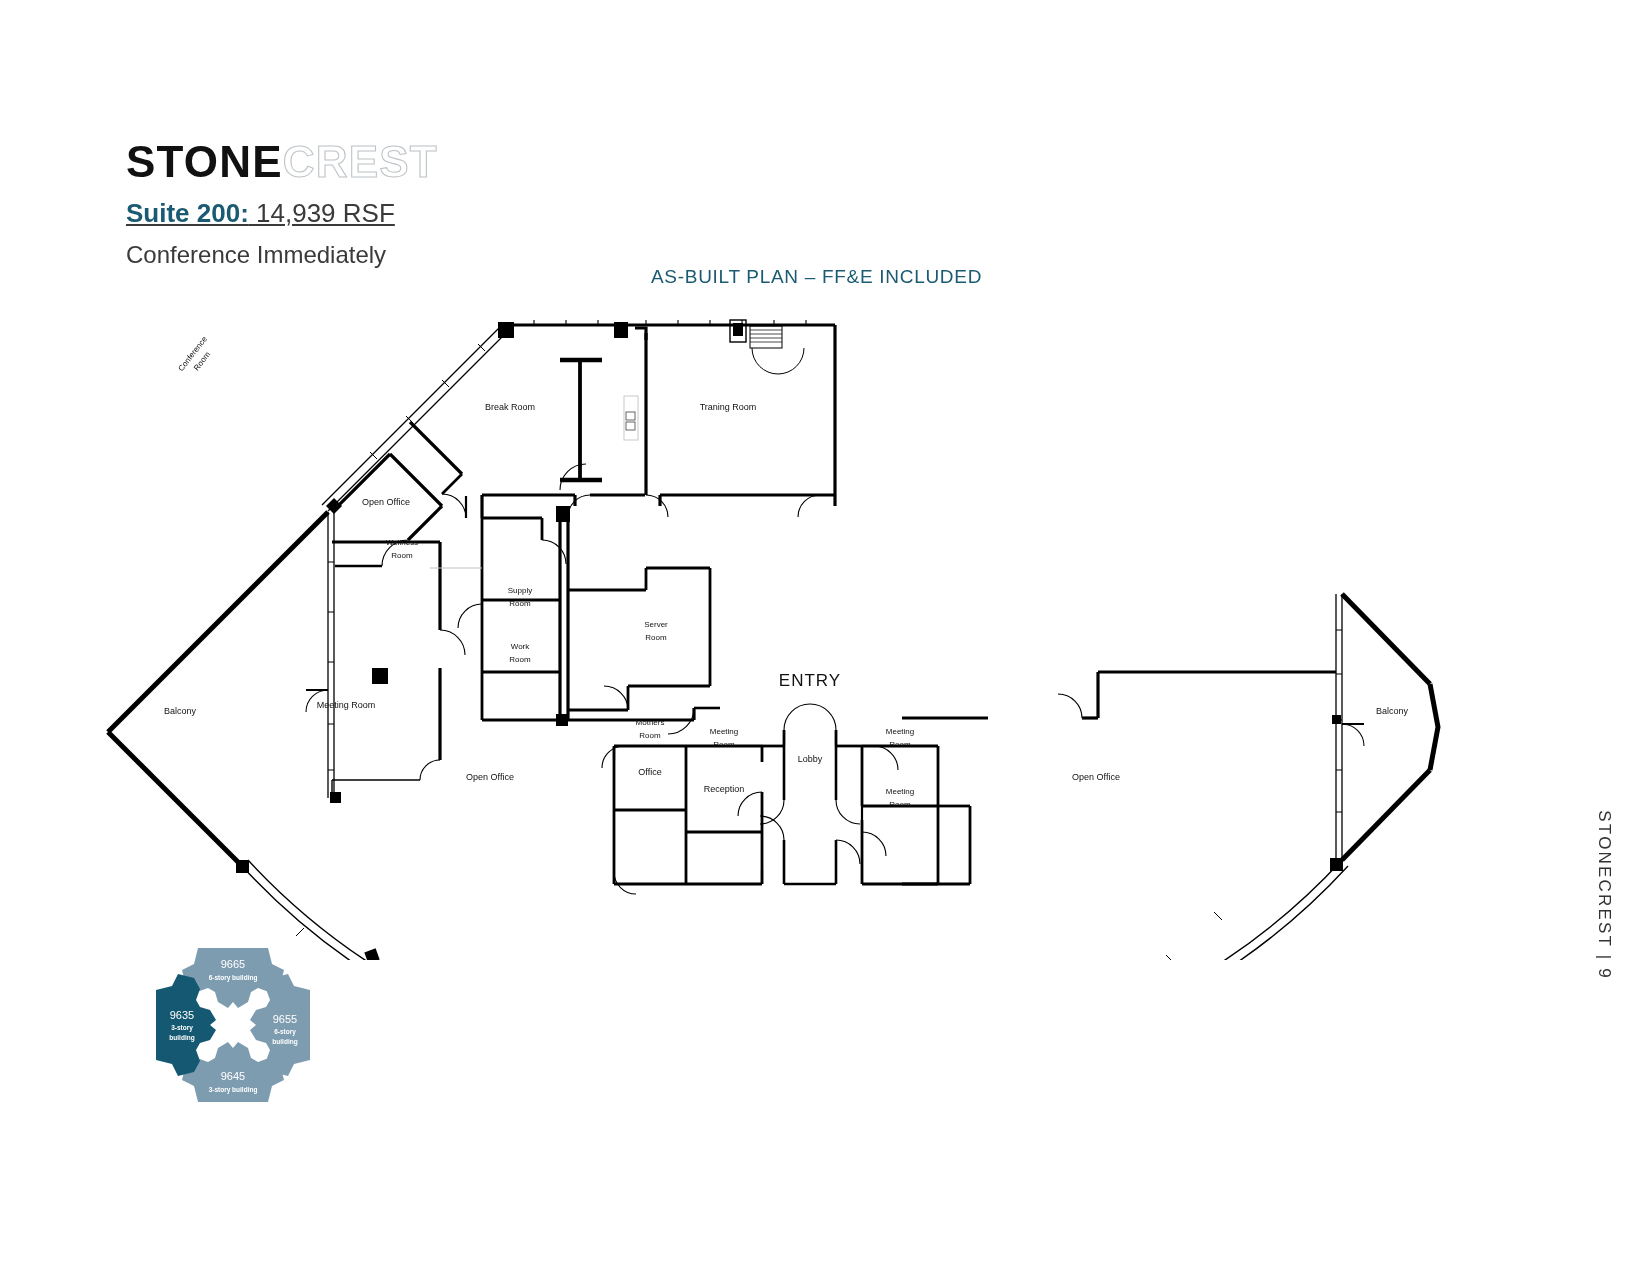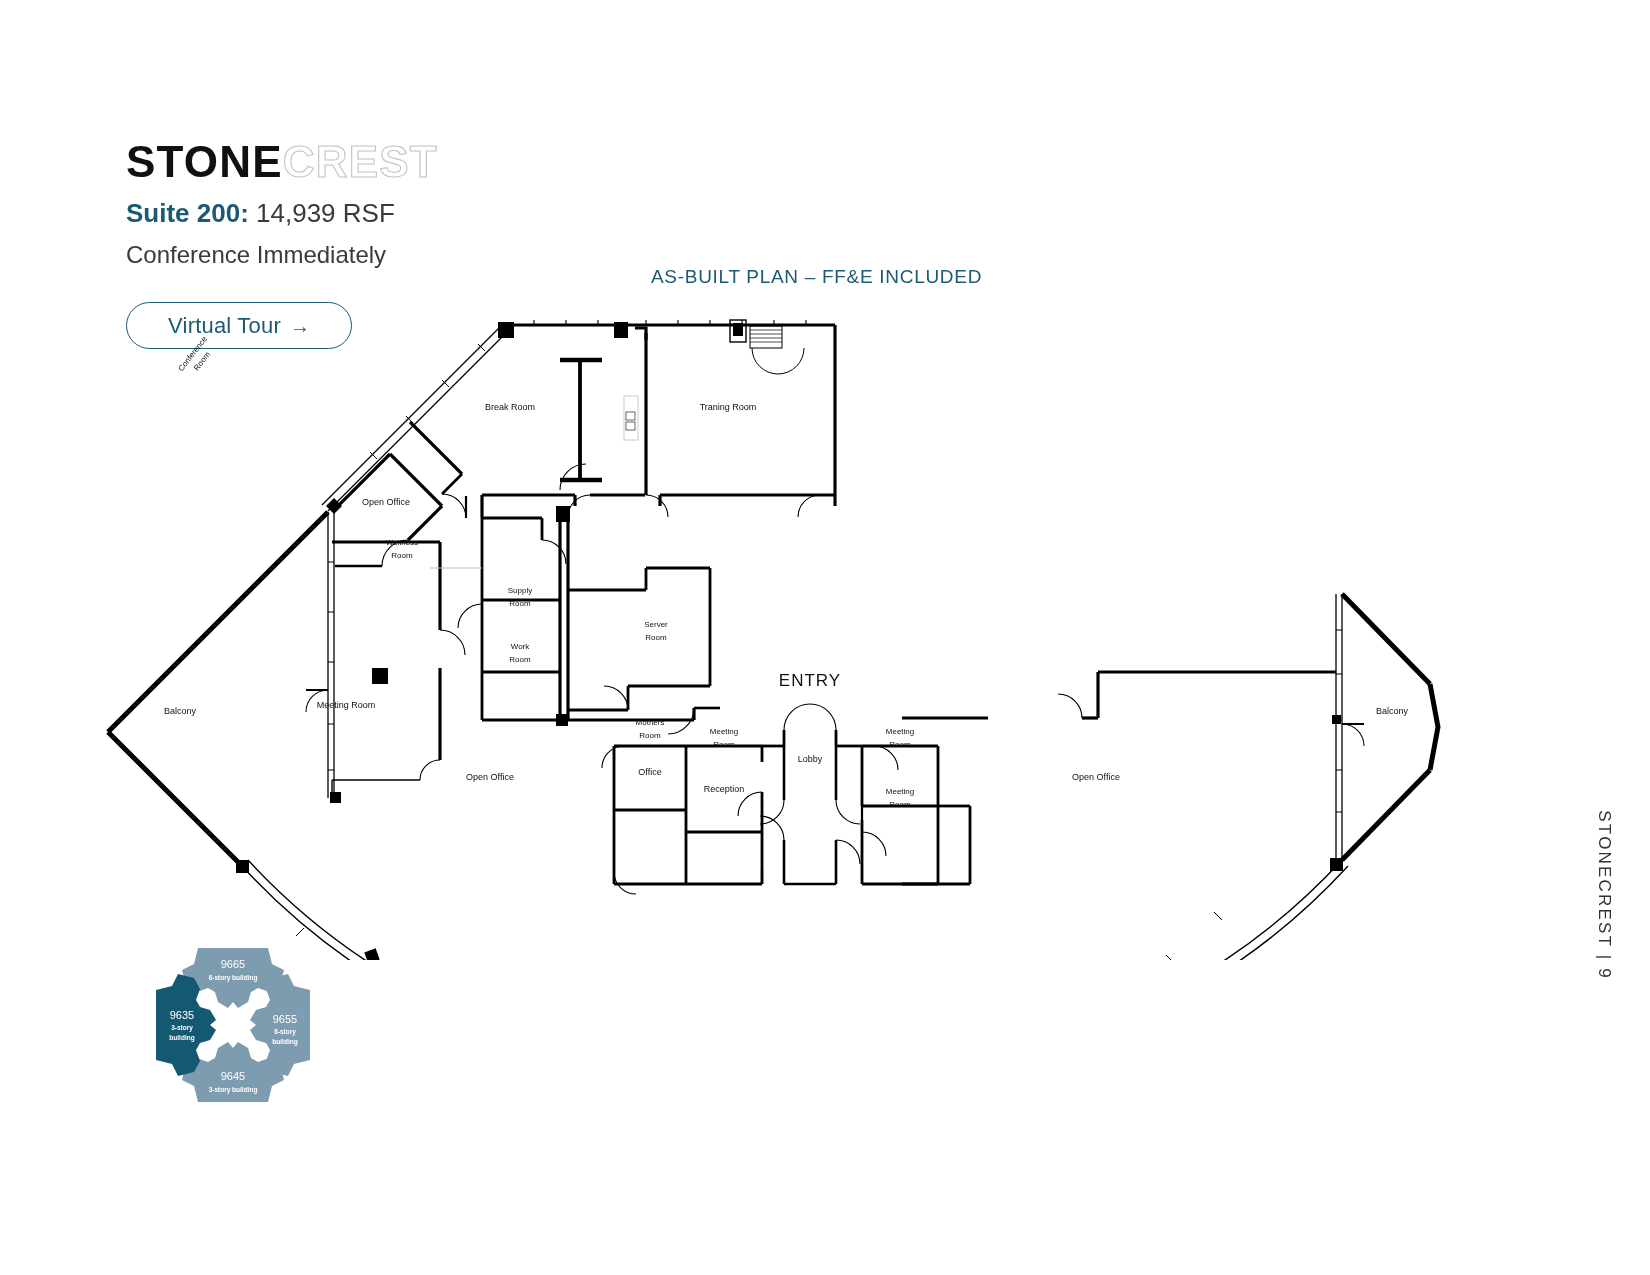--- a/index.html
+++ b/index.html
@@ -34,21 +34,21 @@
   #address {
     position: absolute; right: 206px; top: 112px;
     font-size: 29px; font-weight: 700;
     color: #1a5a72; letter-spacing: 0.4px;
     white-space: nowrap;
   }
 
   
   #suite-line {
     position: absolute; left: 126px; top: 198px;
-    font-size: 26px; color: #3a3a3a; white-space: nowrap;
+    font-size: 26px; color: #3a3a3a; white-space: nowrap; text-decoration: underline;
   }
   #suite-line .suite-label { color: #1a5a72; font-weight: 700; }
   #avail {
     position: absolute; left: 126px; top: 241px;
     font-size: 24px; color: #3a3a3a; white-space: nowrap;
   }
 
   #tour-btn {
     position: absolute; left: 126px; top: 302px;
     width: 226px; height: 47px;
@@ -113,24 +113,20 @@
   <div id="logo">
     <span class="solid">STONE</span><span class="hollow">CREST</span>
   </div>
 
 
   <div id="suite-line">
     <span class="suite-label">Suite 200:</span><span> 14,939 RSF</span>
   </div>
   <div id="avail">Conference Immediately</div>
 
-  <div id="tour-btn">
-    <span class="lbl">Virtual Tour</span>
-    <span class="arw">→</span>
-  </div>
 
   <div id="plan-caption">AS-BUILT PLAN – FF&amp;E INCLUDED</div>
 
   <div id="plan-wrap">
     <svg id="plan-svg" viewBox="0 0 1390 660" xmlns="http://www.w3.org/2000/svg">
       <g fill="none" stroke="#000" stroke-linecap="butt">
 
         <path d="M412 25 L745 25" stroke-width="3.2"></path>
 
         <g stroke-width="1.1">

